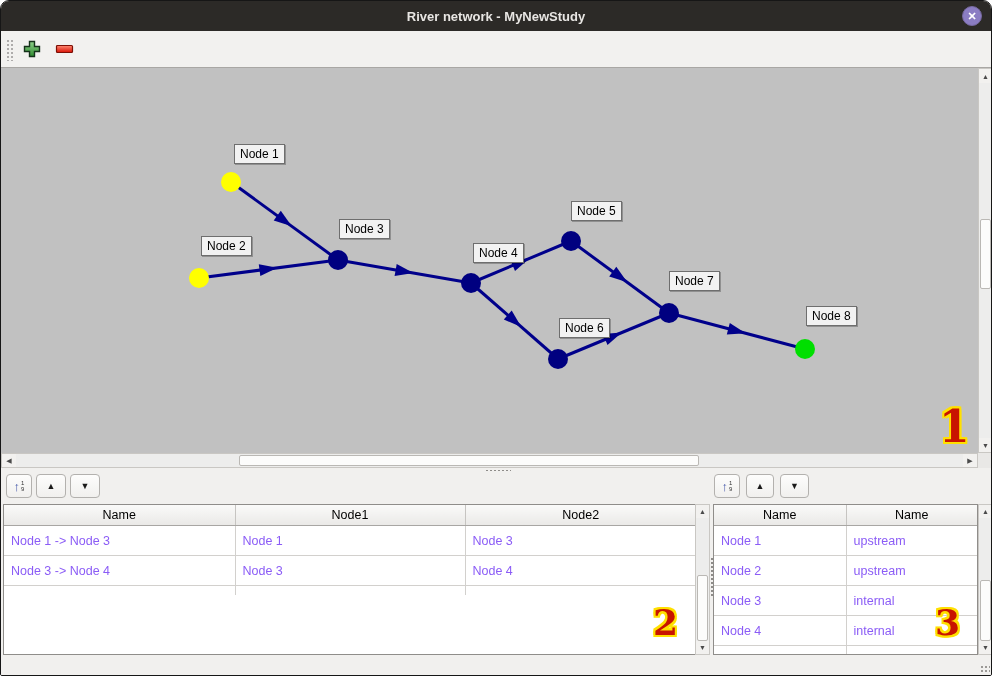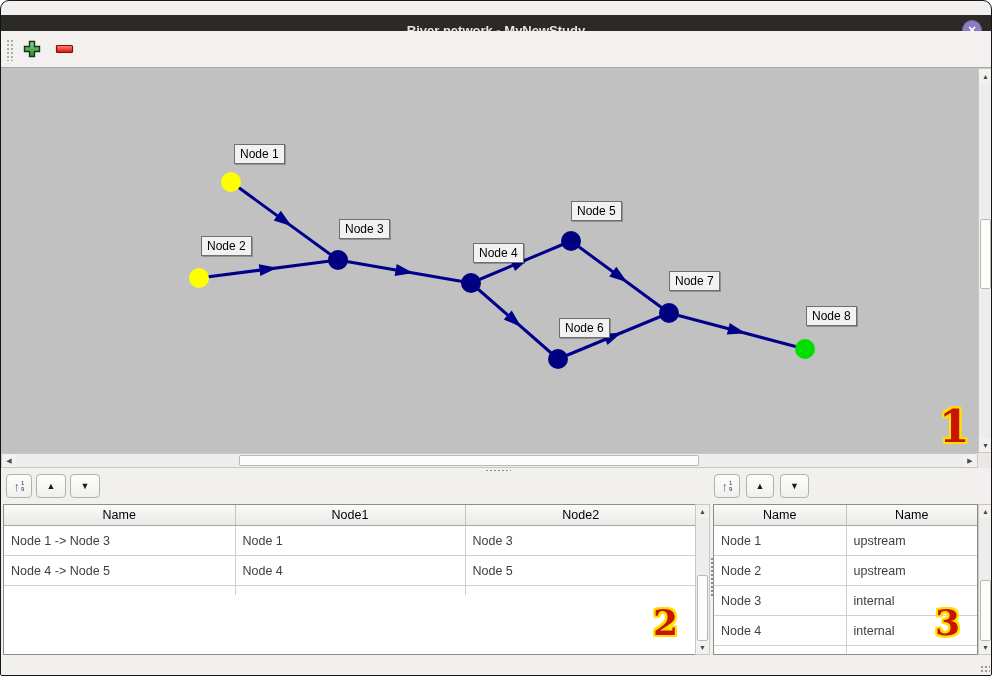--- a/index.html
+++ b/index.html
@@ -2,21 +2,21 @@
 <html><head>
 <meta charset="utf-8">
 <style>
   html,body{margin:0;padding:0;width:992px;height:676px;overflow:hidden;background:#fff;
     font-family:"Liberation Sans",sans-serif;}
   .window{position:absolute;left:0;top:0;width:992px;height:676px;box-sizing:border-box;
     border:1px solid #161616;border-radius:9px 9px 2px 2px;overflow:hidden;background:#f1f0ee;}
   .abs{position:absolute;}
 
   
-  .titlebar{left:0;top:14px;width:100%;height:30px;background:#2c2a27;display:flex;
+  .titlebar{left:0;top:0;width:100%;height:30px;background:#2c2a27;display:flex;
     align-items:center;justify-content:center;}
   .title{color:#e8e6e3;font-size:13px;font-weight:bold;}
   .close-btn{position:absolute;right:9px;top:5px;width:20px;height:20px;border-radius:50%;
     background:#8b7dc3;border:1px solid #77699f;color:#fff;font-size:11px;font-weight:bold;
     display:flex;align-items:center;justify-content:center;padding:0;cursor:default;}
 
   
   .toolbar{left:0;top:30px;width:100%;height:37px;background:#f2f1ef;
     border-bottom:1px solid #a9a7a4;box-sizing:border-box;}
   .tb-handle{position:absolute;left:5px;top:8px;width:8px;height:22px;
@@ -54,21 +54,21 @@
   .s-arrow{color:#4054a8;font-size:13px;font-weight:bold;}
   .s-nums{display:flex;flex-direction:column;font-size:6px;color:#333;margin-left:1px;}
 
   
   .dtable{background:#fff;border:1px solid #8f8d8a;box-sizing:border-box;overflow:hidden;}
   table{border-collapse:collapse;table-layout:fixed;width:100%;}
   th{height:20px;font-size:12.5px;font-weight:normal;color:#000;text-align:center;
     background:linear-gradient(#fafaf9,#eae9e7);border-right:1px solid #c6c4c1;
     border-bottom:1px solid #a8a6a3;padding:0;}
   th:last-child{border-right:none;}
-  td{height:29px;font-size:12.5px;color:#404040;text-align:left;padding:0 0 0 7px;
+  td{height:29px;font-size:12.5px;color:#8b5cf6;text-align:left;padding:0 0 0 7px;
     border-right:1px solid #d2d0cd;border-bottom:1px solid #d2d0cd;overflow:hidden;
     white-space:nowrap;}
   td:last-child{border-right:none;}
   tr.partial td{height:9px;border-bottom:none;}
 
   
   .bottom-strip{left:0;top:654px;width:992px;height:22px;background:#f1f0ee;}
   .grip{position:absolute;right:3px;top:10px;width:10px;height:9px;
     background-image:radial-gradient(circle,#9b9996 1px,rgba(0,0,0,0) 1.2px);
     background-size:4px 4px;}
@@ -211,23 +211,23 @@
         <th>Node2</th>
       </tr>
         </thead>
       <tbody id="edge-rows">
           <tr>
             <td>Node 1 -&gt; Node 3</td>
             <td>Node 1</td>
             <td>Node 3</td>
           </tr>
           <tr>
-            <td>Node 4 -&gt; Node 5</td>
+            <td>Node 3 -&gt; Node 4</td>
+            <td>Node 3</td>
             <td>Node 4</td>
-            <td>Node 5</td>
           </tr>
           <tr class="partial">
             <td></td>
             <td></td>
             <td></td>
           </tr>
         </tbody>
     </table>
   </div>
   <div class="abs sbar" style="left:694px;top:503px;width:15px;height:151px;">

